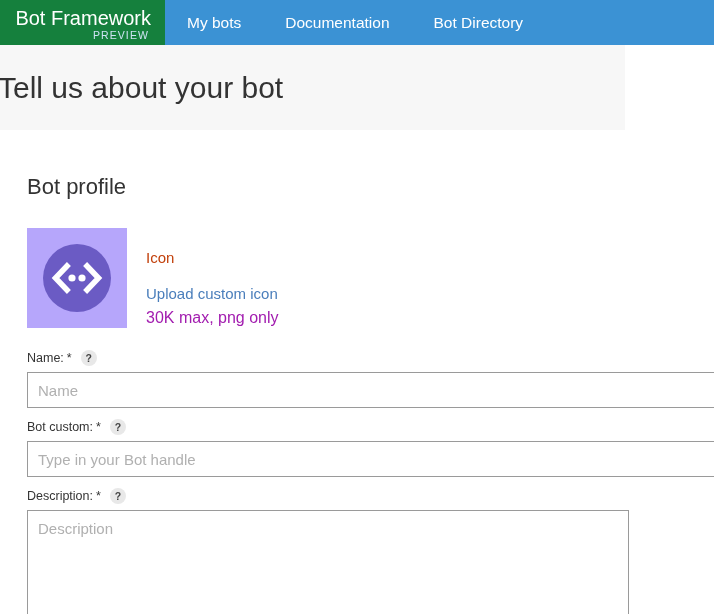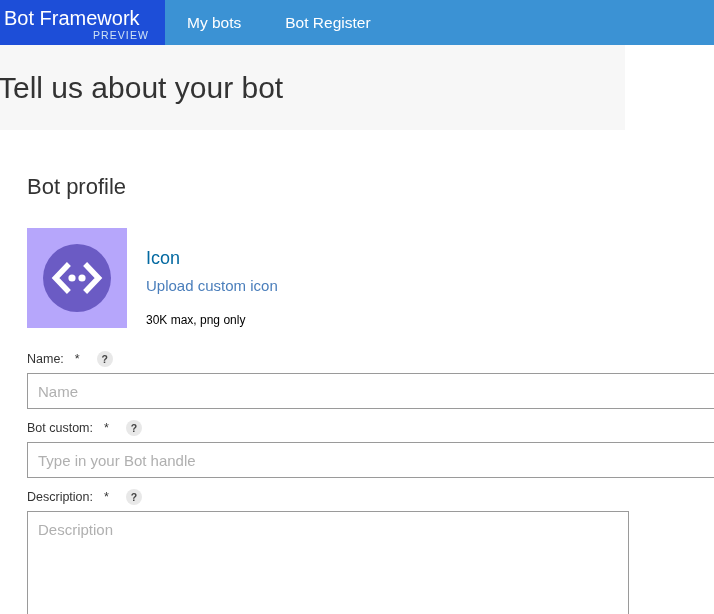--- a/index.html
+++ b/index.html
@@ -17,27 +17,27 @@
 
   
   .navbar {
     display: flex;
     align-items: stretch;
     height: 45px;
     background: #3b92d4;
     width: 714px;
   }
   .brand {
-    background: #1d4ed8;
+    background: #15803d;
     width: 165px;
     box-sizing: border-box;
     padding: 2px 14px 0 4px;
     display: flex;
     flex-direction: column;
-    align-items: flex-start;
+    align-items: flex-end;
     justify-content: center;
     cursor: pointer;
   }
   .brand-title {
     color: #ffffff;
     font-size: 20px;
     line-height: 22px;
     font-weight: 400;
     white-space: nowrap;
   }
@@ -117,52 +117,51 @@
     align-items: center;
     justify-content: center;
     flex: none;
   }
   .bot-avatar svg { display: block; }
   .icon-meta {
     margin-left: 19px;
     padding-top: 19px;
   }
   .icon-label {
-    font-size: 18px;
-    color: #0369a1;
+    font-size: 15px;
+    color: #c2410c;
     line-height: 22px;
   }
   .icon-link {
     font-size: 15px;
     color: #4a7ebb;
     line-height: 22px;
     cursor: pointer;
     display: inline-block;
-    margin-top: 6px;
+    margin-top: 14px;
   }
   .icon-hint {
-    font-size: 12px;
-    color: #000000;
+    font-size: 16px;
+    color: #a21caf;
     line-height: 18px;
-    margin-top: 14px;
+    margin-top: 4px;
   }
 
   
   .form {
     margin-top: 22px;
   }
   .field { margin-bottom: 11px; }
   .field-label {
     font-size: 12.5px;
     color: #333333;
     line-height: 16px;
     display: flex;
     align-items: center;
     margin-bottom: 6px;
-    gap: 8px;
   }
   .req {
     margin-left: 3px;
     color: #333333;
   }
   .help-badge {
     display: inline-flex;
     align-items: center;
     justify-content: center;
     width: 16px;
@@ -209,21 +208,22 @@
 </head>
 <body>
 
 <div class="navbar">
   <div class="brand">
     <span class="brand-title">Bot Framework</span>
     <span class="brand-sub">PREVIEW</span>
   </div>
   <div class="nav-tabs">
     <div class="nav-tab">My bots</div>
-    <div class="nav-tab">Bot Register</div>
+    <div class="nav-tab">Documentation</div>
+    <div class="nav-tab">Bot Directory</div>
   </div>
 </div>
 
 <div class="page-header">
   <h1 class="page-title">Tell us about your bot</h1>
 </div>
 
 <div class="content">
 
   <h2 class="section-title">Bot profile</h2>

